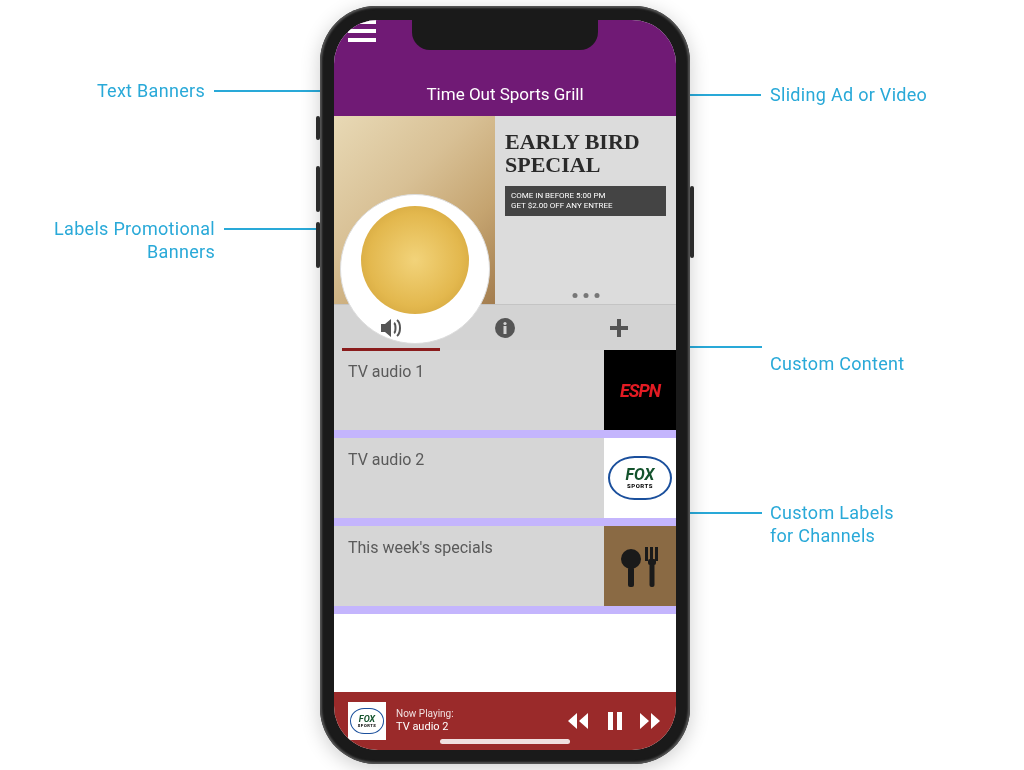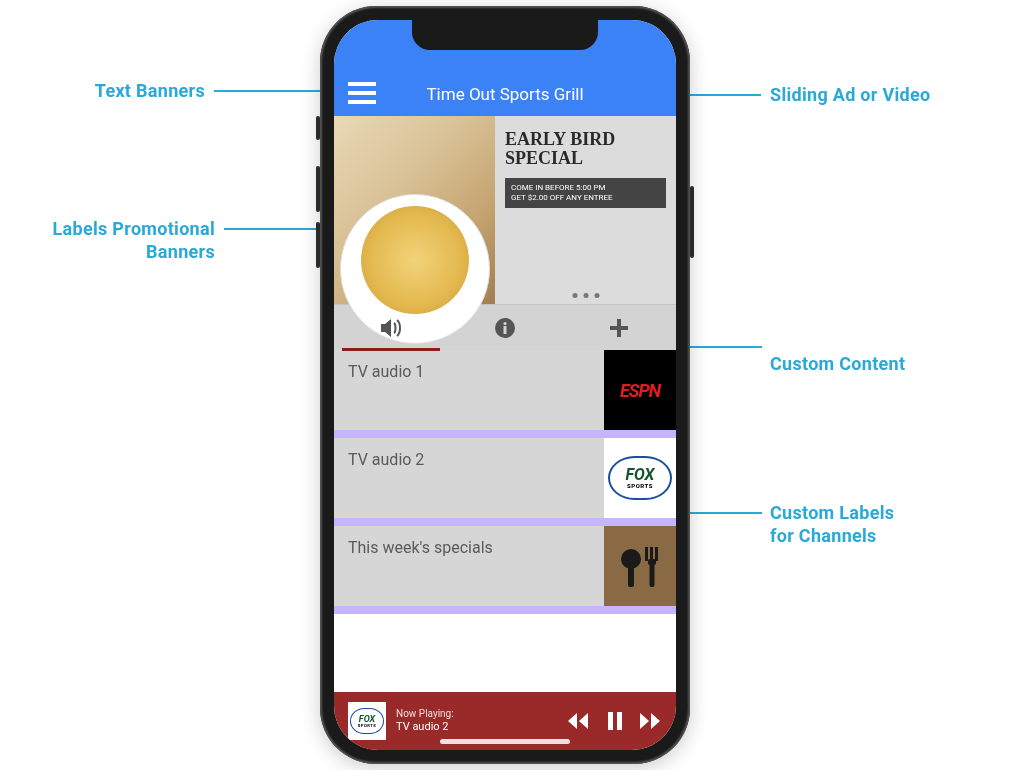--- a/index.html
+++ b/index.html
@@ -9,21 +9,21 @@
     width: 1024px;
     height: 770px;
     position: relative;
     overflow: hidden;
   }
   
   .callout {
     position: absolute;
     color: #29a9d8;
     font-size: 18px;
-    font-weight: 700;
+    font-weight: 400;
     letter-spacing: 0.3px;
   }
   .callout.left  { text-align: right; }
   .callout.right { text-align: left; }
   .leader {
     position: absolute;
     height: 2px;
     background: #29a9d8;
   }
   .dot {
@@ -69,25 +69,24 @@
     top: 0; left: 50%; transform: translateX(-50%);
     width: 186px; height: 30px;
     background: #1a1a1a;
     border-bottom-left-radius: 18px;
     border-bottom-right-radius: 18px;
     z-index: 50;
   }
 
   
   .app-header {
-    background: #3b82f6;
+    background: #701a75;
     height: 96px;
     position: relative;
     display: flex;
-    align-items: flex-end;
     padding: 0 14px 12px 14px;
   }
   .hamburger { display:flex; flex-direction:column; gap:5px; cursor:pointer; }
   .hamburger span { width:28px; height:4px; background:#fff; display:block; }
   .app-title {
     position:absolute; left:50%; transform:translateX(-50%);
     bottom:12px;
     color:#fff; font-size:17px; font-weight:400; white-space:nowrap;
   }
 
@@ -118,21 +117,21 @@
     background: radial-gradient(circle,#f2d37a 0%, #e3b84e 60%, #c99a33 100%);
   }
   .promo-right {
     flex:1;
     background:#dcdcdc;
     position:relative;
     padding:14px 10px;
   }
   .promo-title {
     font-family: Georgia, serif;
-    font-size: 18px;
+    font-size: 22px;
     font-weight:700;
     color:#2a2a2a;
     line-height:1.05;
   }
   .promo-badge {
     margin-top:10px;
     background:#444;
     color:#fff;
     font-size:8px;
     padding:5px 6px;

